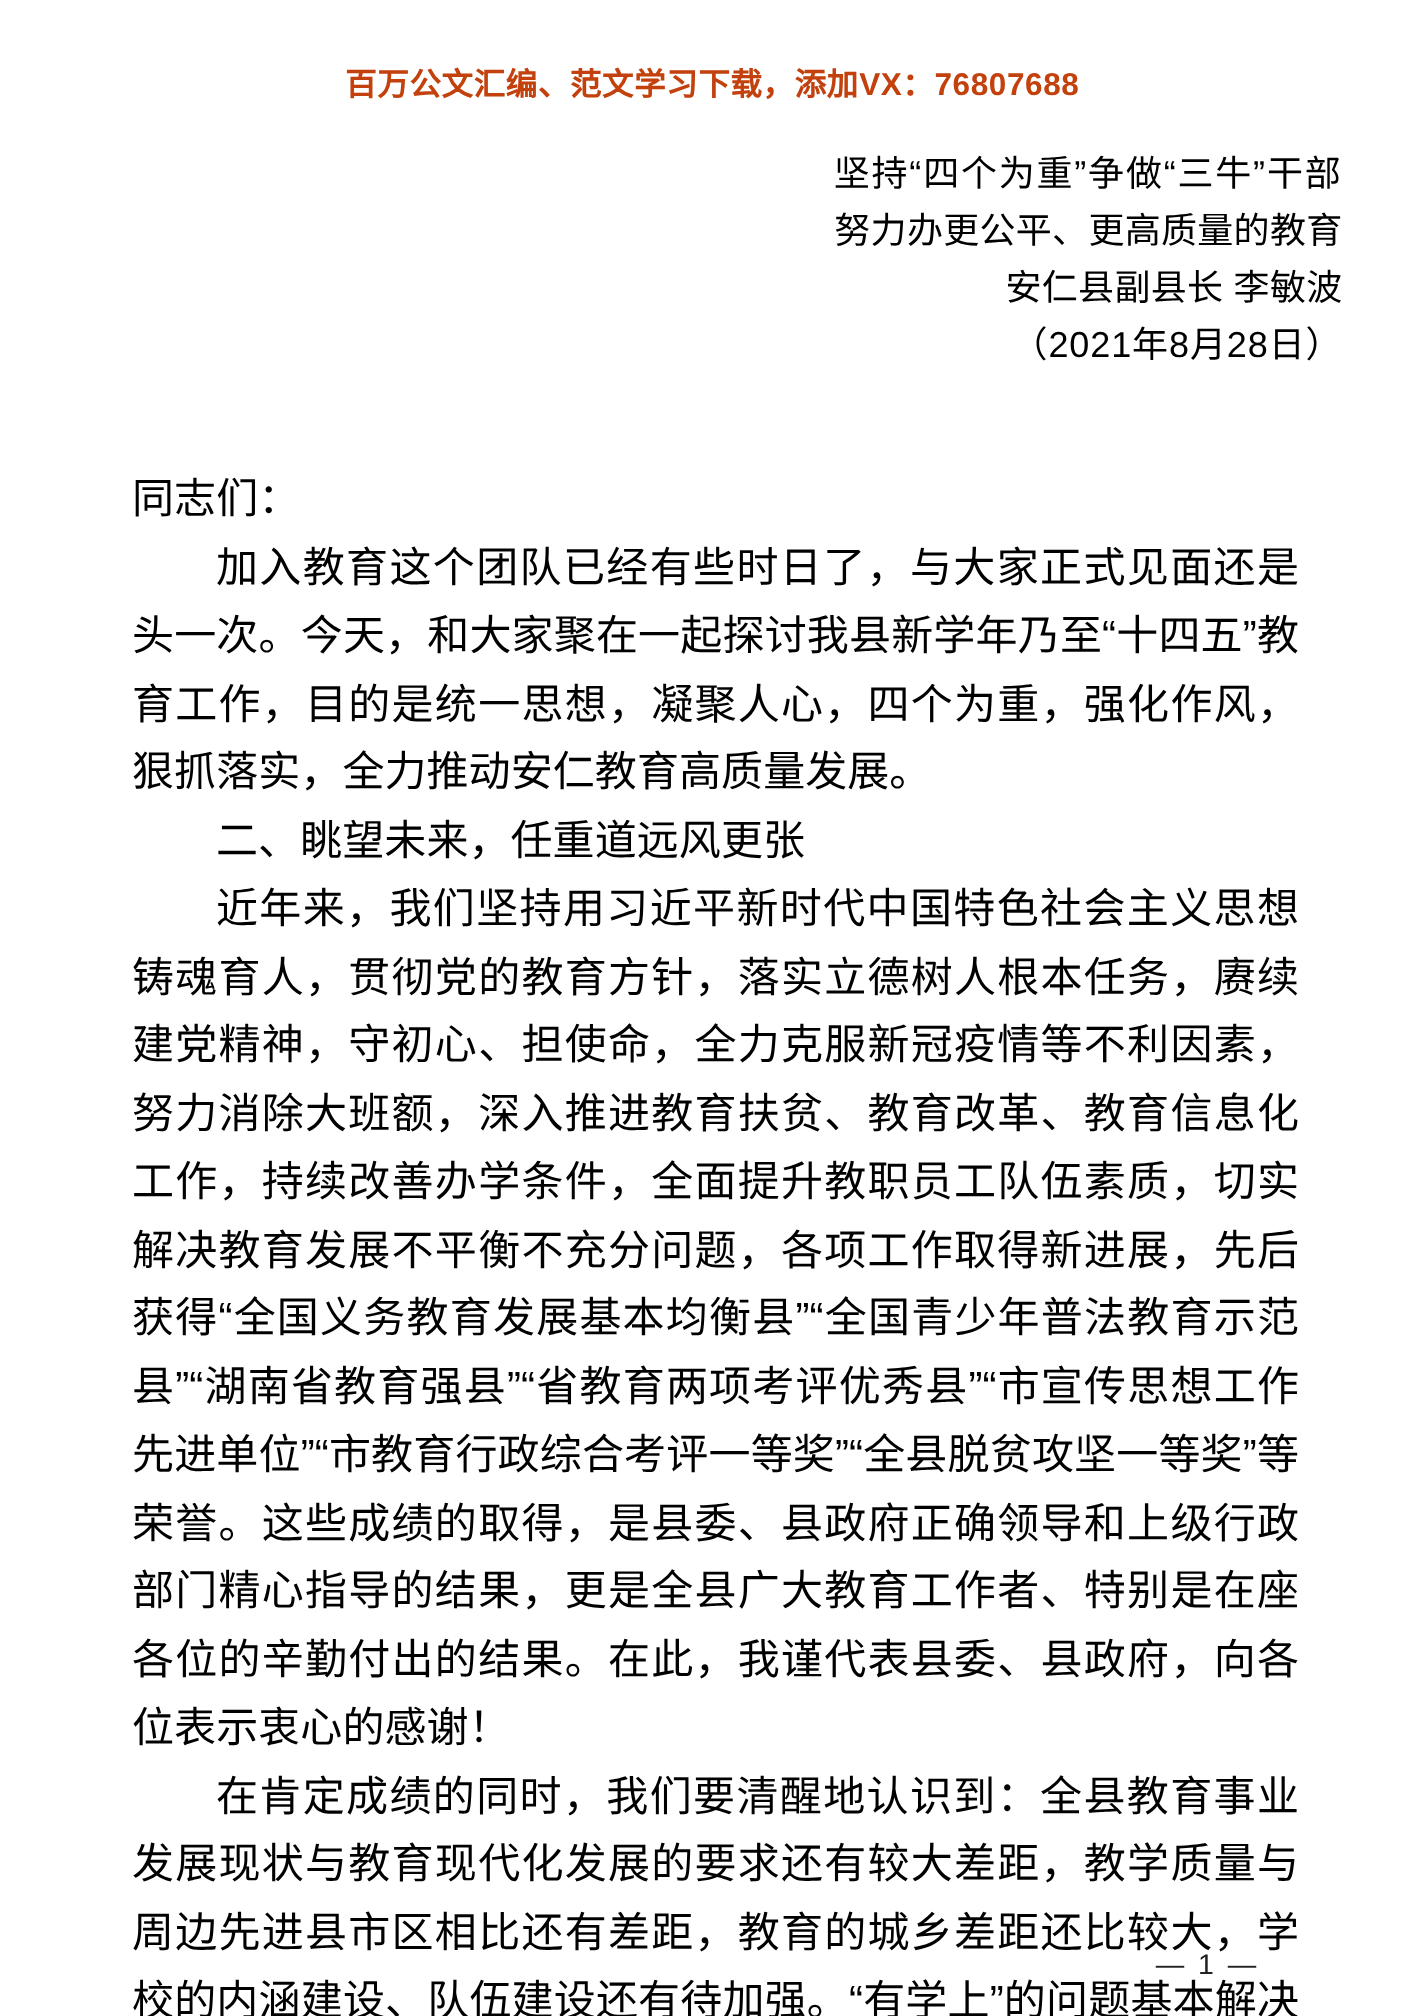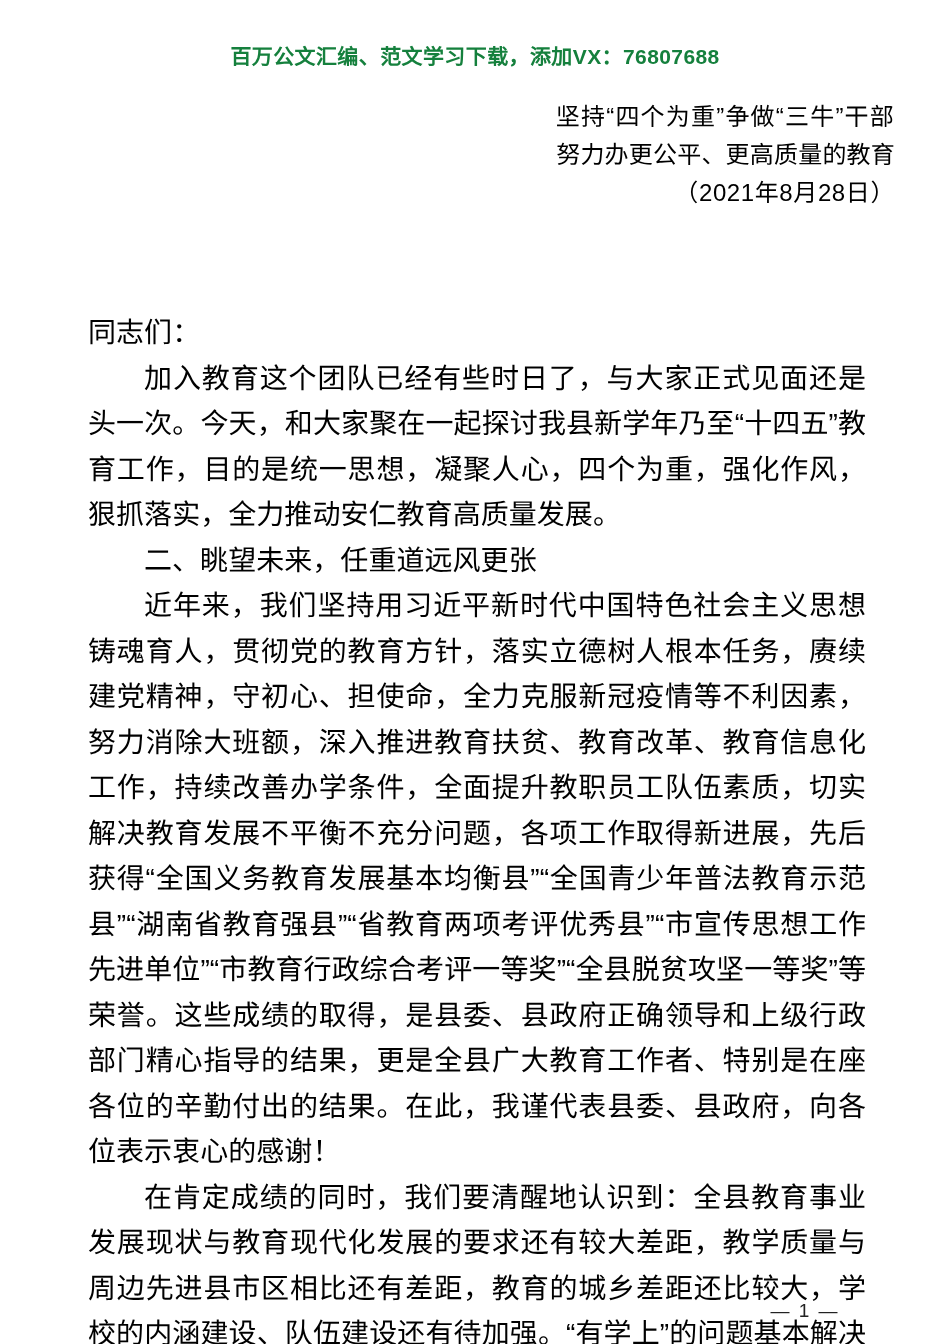--- a/index.html
+++ b/index.html
@@ -24,21 +24,21 @@
   
   .promo-banner {
     position: absolute;
     top: 44px;
     left: 0;
     width: 950px;
     text-align: center;
   }
   .promo-text {
     display: inline-block;
-    color: #15803d;
+    color: #c2410c;
     font-size: 21px;
     font-weight: 700;
     letter-spacing: 0.4px;
     line-height: 1.25;
     white-space: nowrap;
     font-family: "Liberation Sans", "DejaVu Sans", sans-serif;
   }
 
   
   .title-block {
@@ -101,20 +101,21 @@
 
 <div class="page">
 
   <div class="promo-banner">
     <span class="promo-text">百万公文汇编、范文学习下载，添加VX：76807688</span>
   </div>
 
   <div class="title-block">
     <div class="title-line main-1">坚持“四个为重”争做“三牛”干部</div>
     <div class="title-line main-2">努力办更公平、更高质量的教育</div>
+    <div class="title-line byline-line">安仁县副县长 李敏波</div>
     <div class="title-line date-line">（2021年8月28日）</div>
   </div>
 
   <div class="body-block">
 
     <p class="para">同志们：</p>
 
     <p class="para indent">加入教育这个团队已经有些时日了，与大家正式见面还是头一次。今天，和大家聚在一起探讨我县新学年乃至“十四五”教育工作，目的是统一思想，凝聚人心，四个为重，强化作风，狠抓落实，全力推动安仁教育高质量发展。</p>
 
 

